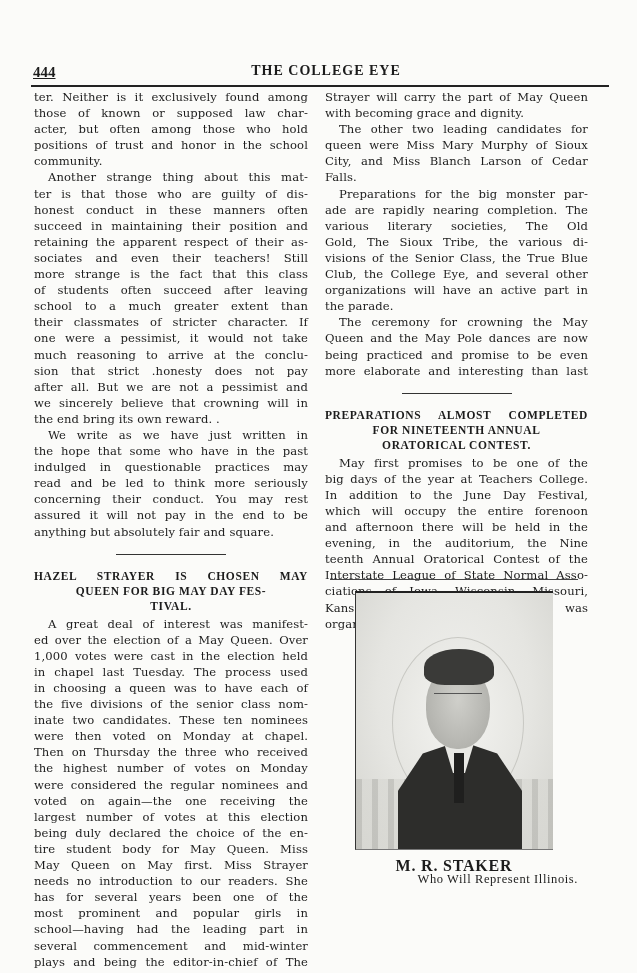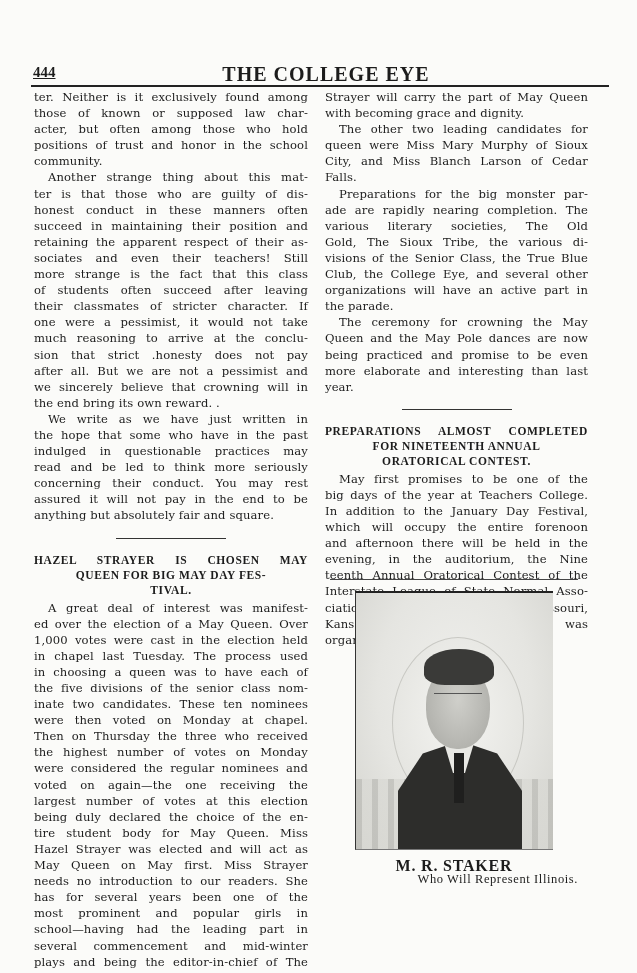--- a/index.html
+++ b/index.html
@@ -15,21 +15,21 @@
     position: absolute; left: 31px; top: 63px; width: 578px; height: 22px;
     border-bottom: 2px solid #222;
   }
   .page-number {
     position: absolute; left: 2px; top: 1px;
     font-size: 15px; font-weight: bold; text-decoration: underline;
     font-family: "Liberation Serif", serif;
   }
   .journal-title {
     position: absolute; left: 12px; right: 0; top: 0; text-align: center;
-    font-size: 20px; font-weight: bold; letter-spacing: 1px;
+    font-size: 14px; font-weight: bold; letter-spacing: 1px;
     font-family: "Liberation Serif", serif;
   }
   .col {
     position: absolute; top: 89px;
     font-size: 11.6px; line-height: 16.1px;
     font-family: "DejaVu Serif", serif;
     letter-spacing: 0.1px;
   }
   .col-left { left: 34px; width: 274px; }
   .col-right { left: 325px; width: 263px; }
@@ -125,20 +125,21 @@
     </div>
   <div>
       <span class="line indent">Another strange thing about this mat-</span>
       <span class="line">ter is that those who are guilty of dis-</span>
       <span class="line">honest conduct in these manners often</span>
       <span class="line">succeed in maintaining their position and</span>
       <span class="line">retaining the apparent respect of their as-</span>
       <span class="line">sociates and even their teachers!  Still</span>
       <span class="line">more strange is the fact that this class</span>
       <span class="line">of students often succeed after  leaving</span>
+      <span class="line">school to a much greater  extent  than</span>
       <span class="line">their classmates of stricter character. If</span>
       <span class="line">one were a pessimist, it would not take</span>
       <span class="line">much reasoning to arrive at the conclu-</span>
       <span class="line">sion that strict .honesty does not  pay</span>
       <span class="line">after all.  But we are not a pessimist and</span>
       <span class="line">we sincerely believe that crowning will in</span>
       <span class="line last">the end bring its own reward.   .</span>
     </div>
   <div>
       <span class="line indent">We write as we have just written in</span>
@@ -164,21 +165,20 @@
       <span class="line">the five divisions of the senior class nom-</span>
       <span class="line">inate two candidates.  These ten nominees</span>
       <span class="line">were then voted on Monday at  chapel.</span>
       <span class="line">Then on Thursday the three who received</span>
       <span class="line">the highest number of votes on Monday</span>
       <span class="line">were considered the regular nominees and</span>
       <span class="line">voted on again—the one  receiving  the</span>
       <span class="line">largest number of votes at this election</span>
       <span class="line">being duly declared the choice of the en-</span>
       <span class="line">tire student body for May Queen.  Miss</span>
-      <span class="line">Hazel Strayer was elected and will act as</span>
       <span class="line">May Queen on May first.  Miss Strayer</span>
       <span class="line">needs no introduction to our readers. She</span>
       <span class="line">has for several years been one of  the</span>
       <span class="line">most prominent and popular  girls  in</span>
       <span class="line">school—having had the leading part  in</span>
       <span class="line">several commencement  and  mid-winter</span>
       <span class="line">plays and being the editor-in-chief of The</span>
     </div>
 </div>
 
@@ -201,32 +201,31 @@
       <span class="line">visions of the Senior Class, the True Blue</span>
       <span class="line">Club, the College Eye, and several other</span>
       <span class="line">organizations will have an active part in</span>
       <span class="line last">the parade.</span>
     </div>
   <div>
       <span class="line indent">The ceremony for crowning the May</span>
       <span class="line">Queen and the May Pole dances are now</span>
       <span class="line">being practiced and promise to be  even</span>
       <span class="line">more elaborate and interesting than last</span>
-      <span class="line last">year.</span>
     </div>
   <div class="sep sep-right"></div>
   <div class="headline">
       <span class="hl just">PREPARATIONS ALMOST COMPLETED</span>
       <span class="hl">FOR NINETEENTH ANNUAL</span>
       <span class="hl">ORATORICAL CONTEST.</span>
     </div>
   <div>
       <span class="line indent">May first promises to be one of the</span>
       <span class="line">big days of the year at Teachers College.</span>
-      <span class="line">In addition to the  January  Day  Festival,</span>
+      <span class="line">In addition to the  June  Day  Festival,</span>
       <span class="line">which will occupy the entire forenoon</span>
       <span class="line">and afternoon there will be held in the</span>
       <span class="line">evening, in the auditorium,  the  Nine</span>
       <span class="line">teenth Annual Oratorical Contest of the</span>
       <span class="line">Interstate League of State Normal Asso-</span>
       <span class="line">ciations of Iowa,  Wisconsin,  Missouri,</span>
       <span class="line">Kansas and Illinois.  The League was</span>
       <span class="line last">organized in 1895, since  which  time</span>
     </div>
 </div>

